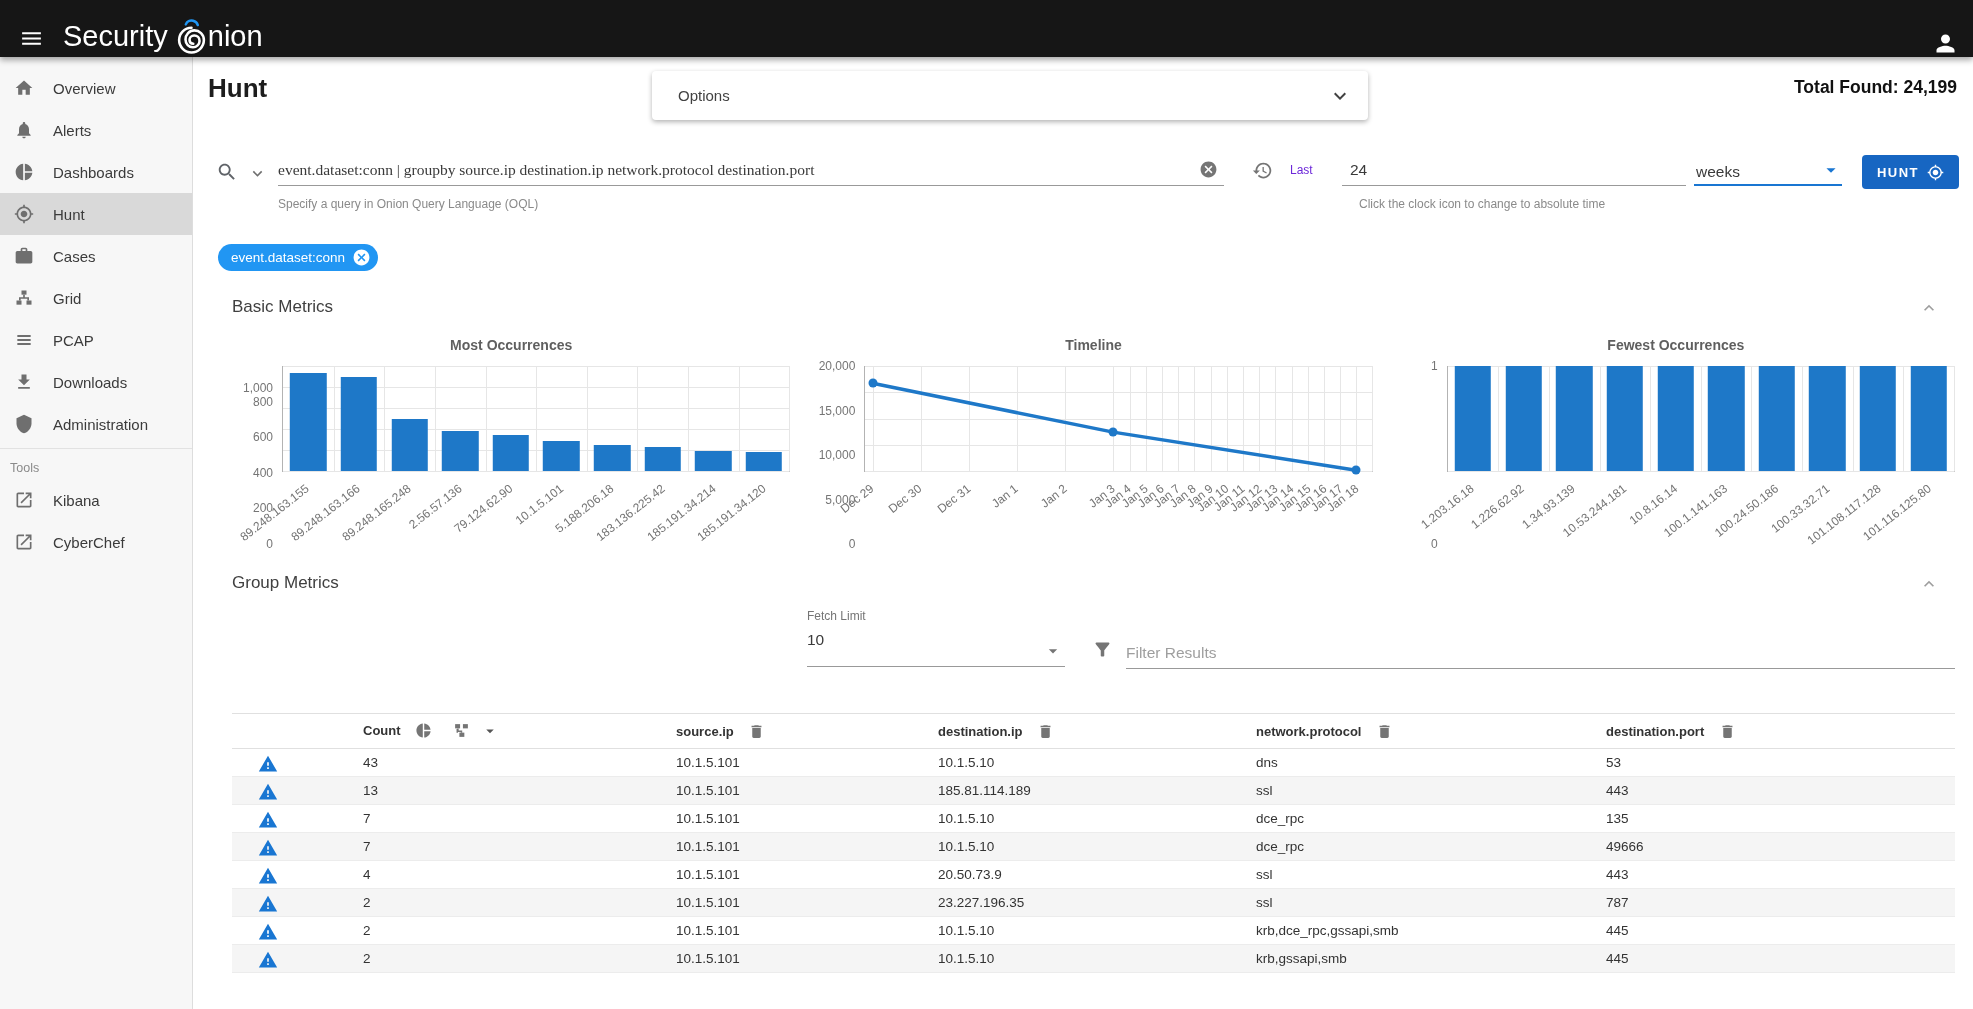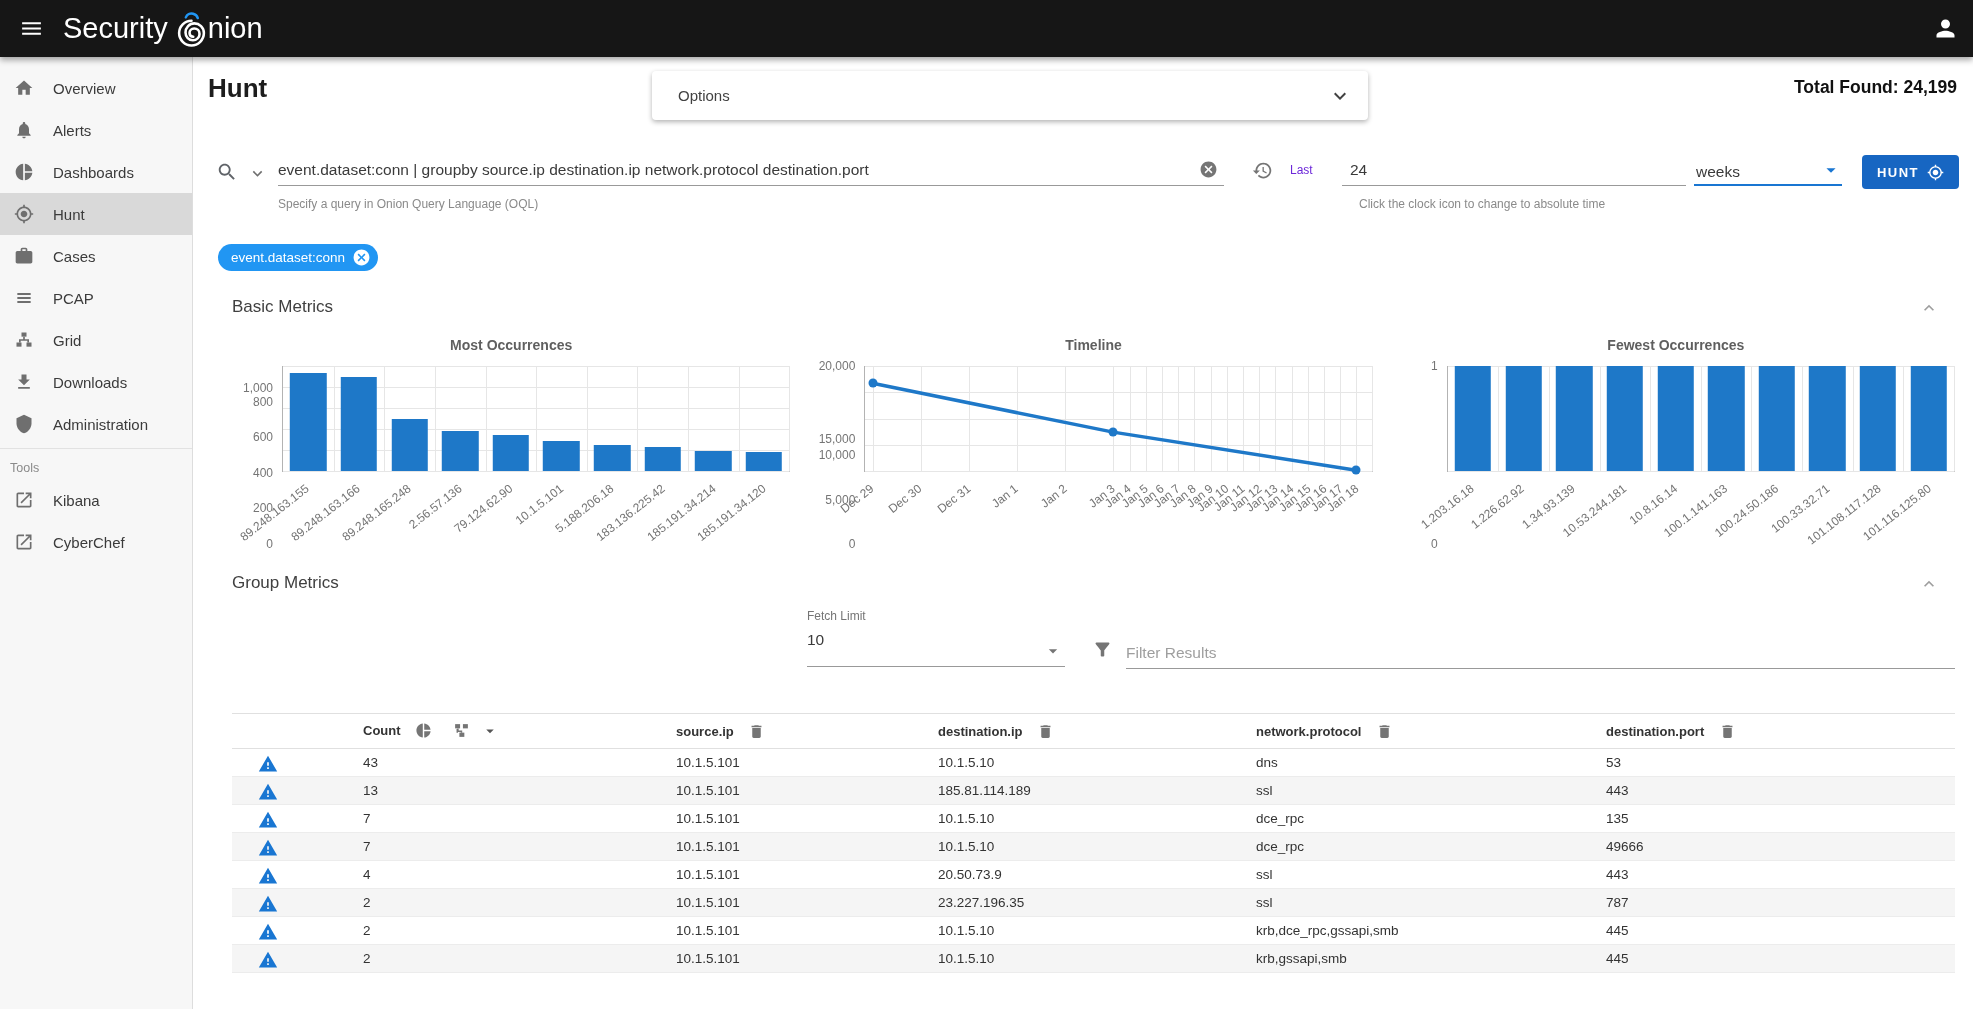--- a/index.html
+++ b/index.html
@@ -2,21 +2,21 @@
 <html><head>
 <meta charset="utf-8">
 <style>
   html,body{margin:0;padding:0}
   body{width:1973px;height:1009px;position:relative;overflow:hidden;background:#fff;
        font-family:"Liberation Sans",sans-serif;-webkit-font-smoothing:antialiased}
   svg{display:block}
 
   
   .topbar{position:absolute;top:0;left:0;right:0;height:57px;background:#161616;
-          display:flex;align-items:center;box-shadow:0 3px 6px rgba(0,0,0,.35);z-index:10}
+          display:flex;align-items:flex-end;box-shadow:0 3px 6px rgba(0,0,0,.35);z-index:10}
   .menu-btn{margin-left:12px;width:38px;height:38px;display:flex;align-items:center;justify-content:center;cursor:pointer}
   .menu-btn svg{width:25px;height:25px;fill:#fff}
   .brand{display:flex;align-items:center;margin-left:13px;color:#fff;font-size:29px;cursor:pointer}
   .brand .onion-svg{width:33px;height:40px;margin:2px 0 0 7px;overflow:visible}
   .user-btn{margin-left:auto;margin-right:14px;cursor:pointer}
   .user-btn svg{width:27px;height:27px;fill:#fff}
 
   
   .sidebar{position:absolute;top:57px;left:0;width:193px;bottom:0;background:#f7f7f7;
            border-right:1px solid #ddd;box-sizing:border-box;padding-top:10px}
@@ -38,21 +38,21 @@
   .total-found{position:absolute;right:16px;top:20px;font-size:17.5px;font-weight:bold;color:#111}
 
   
   .query-bar{position:absolute;left:0;top:96px;right:0;height:72px}
   .search-icon{position:absolute;left:22px;top:8px;cursor:pointer}
   .search-icon svg{width:22px;height:22px;fill:#5f6368}
   .query-chevron{position:absolute;left:54px;top:11px;cursor:pointer}
   .query-chevron svg{width:19px;height:19px;fill:#6f6f6f}
   .query-input-wrap{position:absolute;left:84px;top:0;width:946px}
   .query-input{width:100%;border:none;border-bottom:1px solid #999;outline:none;font-size:15.5px;
-               color:#3a3a3a;padding:8px 36px 6px 0;box-sizing:border-box;background:transparent;font-family:Liberation Sans, sans-serif}
+               color:#3a3a3a;padding:8px 36px 6px 0;box-sizing:border-box;background:transparent;font-family:Liberation Serif, serif}
   .clear-icon{position:absolute;right:6px;top:7px;cursor:pointer}
   .clear-icon svg{width:19px;height:19px;fill:#757575}
   .query-hint{position:absolute;left:84px;top:44px;font-size:12px;color:#8a8a8a}
   .history-icon{position:absolute;left:1058px;top:7px;cursor:pointer}
   .history-icon svg{width:21px;height:21px;fill:#757575}
   .last-label{position:absolute;left:1096px;top:10px;font-size:12px;color:#6d28d9}
   .duration-wrap{position:absolute;left:1148px;top:0;width:344px}
   .duration-input{width:100%;border:none;border-bottom:1px solid #999;outline:none;font-size:15.5px;
                   color:#3a3a3a;padding:8px 0 6px 8px;box-sizing:border-box;background:transparent;font-family:inherit}
   .duration-hint{position:absolute;left:1165px;top:44px;font-size:12px;color:#8a8a8a}
@@ -174,32 +174,32 @@
     <span class="lbl">Hunt</span>
   </div>
   <div class="side-item">
     <svg viewBox="0 0 24 24">
         <path d="M20 6h-4V4c0-1.11-.89-2-2-2h-4c-1.11 0-2 .89-2 2v2H4c-1.11 0-1.99.89-1.99 2L2 19c0 1.11.89 2 2 2h16c1.11 0 2-.89 2-2V8c0-1.11-.89-2-2-2zm-6 0h-4V4h4v2z"></path>
       </svg>
     <span class="lbl">Cases</span>
   </div>
   <div class="side-item">
     <svg viewBox="0 0 24 24">
-        <path d="M4 6h16v2.5H4zm0 4.75h16v2.5H4zm0 4.75h16v2.5H4z"></path>
-      </svg>
-    <span class="lbl">PCAP</span>
-  </div>
-  <div class="side-item">
-    <svg viewBox="0 0 24 24">
         <rect x="9" y="3" width="6" height="5"></rect>
         <rect x="3" y="15" width="6" height="5"></rect>
         <rect x="15" y="15" width="6" height="5"></rect>
         <path d="M11 8h2v3h5v4h-2v-2H8v2H6v-4h5z"></path>
       </svg>
     <span class="lbl">Grid</span>
+  </div>
+  <div class="side-item">
+    <svg viewBox="0 0 24 24">
+        <path d="M4 6h16v2.5H4zm0 4.75h16v2.5H4zm0 4.75h16v2.5H4z"></path>
+      </svg>
+    <span class="lbl">PCAP</span>
   </div>
   <div class="side-item">
     <svg viewBox="0 0 24 24">
         <path d="M19 9h-4V3H9v6H5l7 7 7-7zM5 18v2h14v-2H5z"></path>
       </svg>
     <span class="lbl">Downloads</span>
   </div>
   <div class="side-item">
     <svg viewBox="0 0 24 24">
         <path d="M12 1 3 5v6c0 5.55 3.84 10.74 9 12 5.16-1.26 9-6.45 9-12V5l-9-4z"></path>
@@ -371,21 +371,21 @@
               </div>
             </div>
         </div>
       </div>
     </div>
     <div class="chart">
       <div class="chart-title">Timeline</div>
       <div class="chart-body">
         <div class="y-axis">
             <div class="y-tick" style="top: 0%;">20,000</div>
-            <div class="y-tick" style="top: 25%; margin-top: 28px;">15,000</div>
+            <div class="y-tick" style="top: 25%;">15,000</div>
             <div class="y-tick" style="top: 50%;">10,000</div>
             <div class="y-tick" style="top: 75%;">5,000</div>
             <div class="y-tick" style="top: 100%;">0</div>
           </div>
         <div class="plot-col">
           <div class="plot">
               <div class="gl-h" style="top: 0%;"></div>
               <div class="gl-h" style="top: 25%;"></div>
               <div class="gl-h" style="top: 50%;"></div>
               <div class="gl-h" style="top: 75%;"></div>

